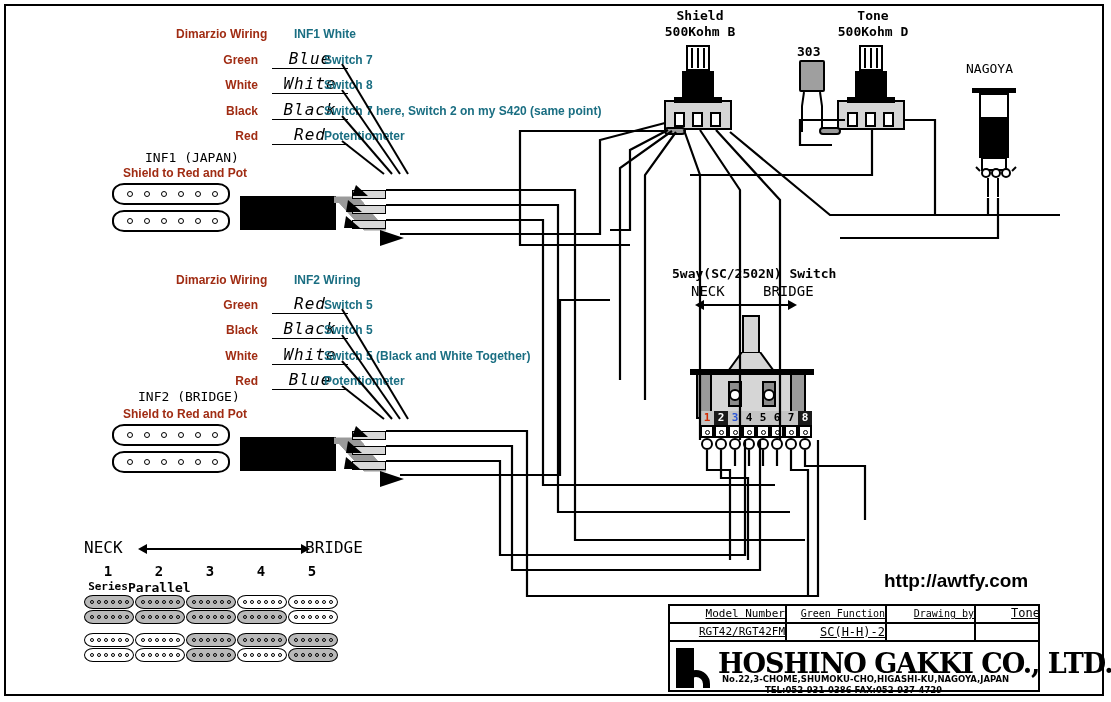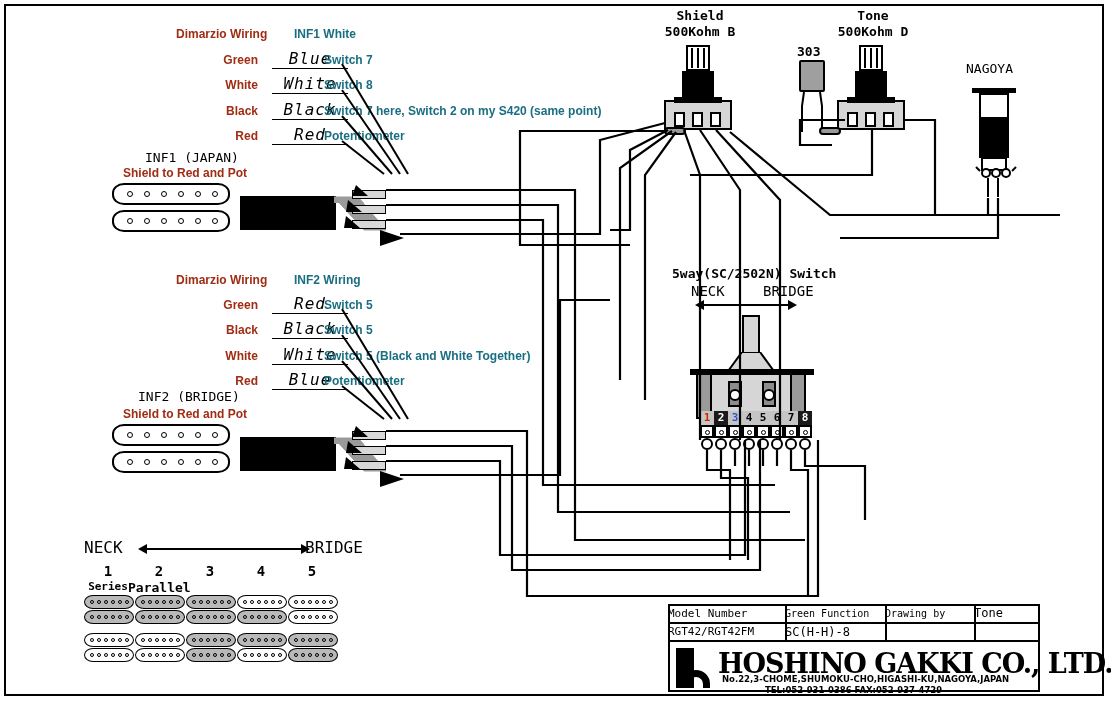--- a/index.html
+++ b/index.html
@@ -211,23 +211,24 @@
 
   
   .tb {
     position: absolute;
     border: 2px solid #000;
     box-sizing: border-box;
   }
   .tb-cell {
     position:absolute;
     font-family: "DejaVu Sans Mono", monospace;
-    text-align:left;
+    text-align:right;
     color:#000;
     white-space: nowrap;
+    text-decoration: underline;
   }
   .vline { position:absolute; background:#000; width:2px; }
   .hline { position:absolute; background:#000; height:2px; }
   .url {
     position:absolute;
     font-family:"Liberation Sans", sans-serif;
     font-weight:bold;
     font-size:19px;
     color:#000;
     white-space:nowrap;
@@ -717,35 +718,36 @@
       <path d="M721,450 L721,478 L748,478 L748,560"></path>
       <path d="M735,450 L735,466"></path>
       <path d="M749,450 L749,466"></path>
       <path d="M763,450 L763,466"></path>
       <path d="M777,450 L777,466"></path>
       <path d="M791,450 L791,470 L808,470 L808,595"></path>
       <path d="M805,450 L805,466 L865,466 L865,520"></path>
     </g>
   </svg>
 
+  <div class="url" style="left:884px;top:570px;">http://awtfy.com</div>
 
   <div class="tb" style="left:668px;top:604px;width:372px;height:88px;background:#fff;"></div>
   <div class="hline" style="left:668px;top:622px;width:372px;"></div>
   <div class="hline" style="left:668px;top:640px;width:372px;"></div>
   <div class="vline" style="left:785px;top:604px;height:38px;"></div>
   <div class="vline" style="left:885px;top:604px;height:38px;"></div>
   <div class="vline" style="left:974px;top:604px;height:38px;"></div>
 
   <div class="tb-cell" style="left:668px;top:607px;width:117px;font-size:11px;">Model Number</div>
   <div class="tb-cell" style="left:785px;top:608px;width:100px;font-size:10px;">Green Function</div>
   <div class="tb-cell" style="left:885px;top:608px;width:89px;font-size:10px;">Drawing by</div>
   <div class="tb-cell" style="left:974px;top:606px;width:66px;font-size:12px;">Tone</div>
 
   <div class="tb-cell" style="left:668px;top:625px;width:117px;font-size:11px;">RGT42/RGT42FM</div>
-  <div class="tb-cell" style="left:785px;top:625px;width:100px;font-size:12px;">SC(H-H)-8</div>
+  <div class="tb-cell" style="left:785px;top:625px;width:100px;font-size:12px;">SC(H-H)-2</div>
   <div class="tb-cell" style="left:885px;top:625px;width:89px;font-size:11px;"></div>
   <div class="tb-cell" style="left:974px;top:625px;width:66px;font-size:11px;"></div>
 
   <svg class="abs" style="left:672px;top:644px;" width="46" height="48">
     <path d="M4,4 L14,4 L14,44 L4,44 Z" fill="#000"></path>
     <path d="M14,4 L22,4 L22,44 L14,44 Z" fill="#000"></path>
     <path d="M10,40 A14,14 0 0 1 38,40 L38,44 L31,44 L31,40 A7,7 0 0 0 17,40 L17,44 L10,44 Z" fill="#000"></path>
   </svg>
   <div class="brand" style="left:718px;top:648px;">HOSHINO GAKKI CO., LTD.</div>
   <div class="brand-addr" style="left:722px;top:674px;">No.22,3-CHOME,SHUMOKU-CHO,HIGASHI-KU,NAGOYA,JAPAN</div>

